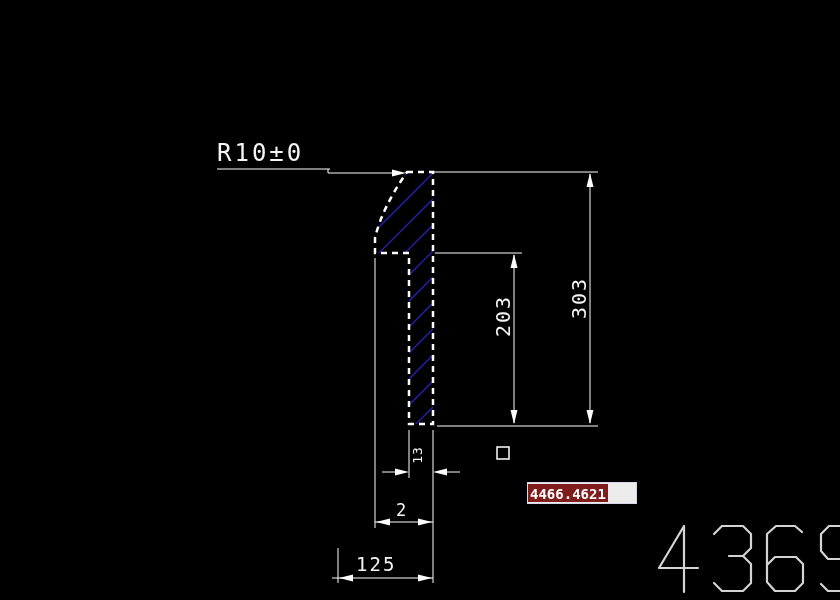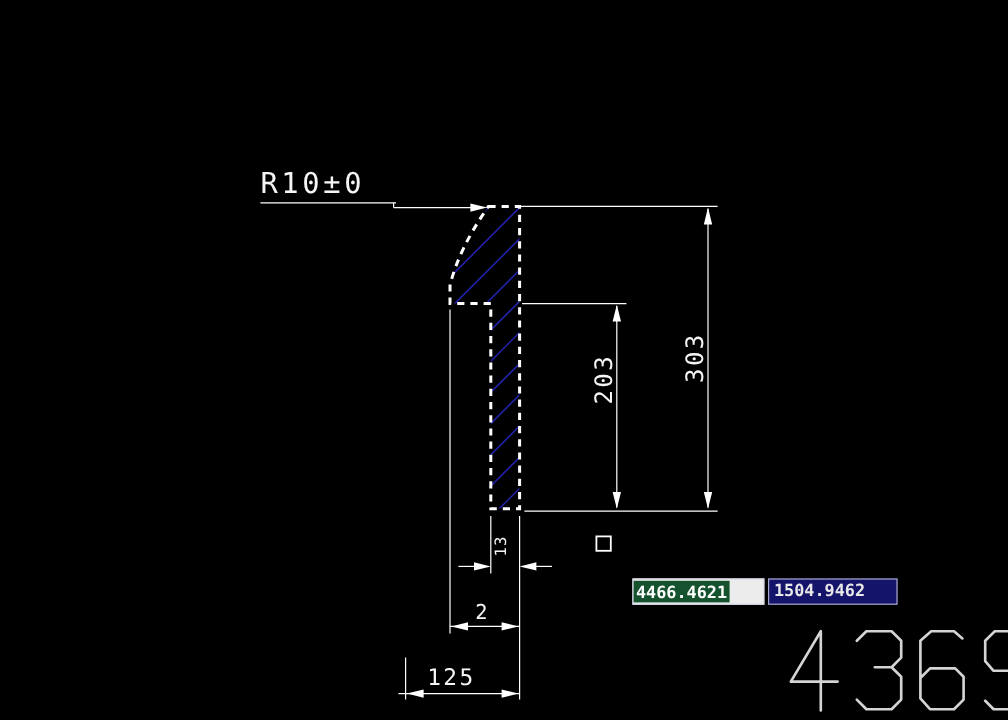--- a/index.html
+++ b/index.html
@@ -12,21 +12,21 @@
   .arrow{fill:#ffffff;stroke:none;}
   .dimtext{fill:#ffffff;font-family:"DejaVu Sans Mono",monospace;opacity:.96;}
   .t20{font-size:20px;letter-spacing:2px;}
   .t13{font-size:13px;letter-spacing:1px;}
   .t17{font-size:17px;}
   .t19{font-size:19px;letter-spacing:2px;}
   .t24{font-size:24px;letter-spacing:3px;}
   .coordbox{position:absolute;top:482px;height:20px;display:flex;align-items:center;
             font-size:14px;font-weight:bold;line-height:20px;white-space:nowrap;}
   #xbox{left:507px;width:108px;background:#ececec;border:1px solid #d8d8e8;}
-  #xbox .sel{background:#14532d;color:#ffffff;padding:0 2px;height:18px;display:inline-block;}
+  #xbox .sel{background:#7f1d1d;color:#ffffff;padding:0 2px;height:18px;display:inline-block;}
   #ybox{left:620px;width:102px;background:#14146a;border:1px solid #a8a8c8;
         color:#e8e8e8;padding-left:4px;}
   #watermark{position:absolute;left:634px;top:520px;}
   .wm-digit{fill:none;stroke-width:2.2;stroke-linecap:round;stroke-linejoin:round;}
 </style>
 </head>
 <body>
 
 <div id="stage">
 
@@ -104,23 +104,20 @@
       <polygon class="arrow" points="412,578 398,574.5 398,581.5"></polygon>
       <text class="dimtext t19" x="336" y="571">125</text>
     </g>
 
     <rect x="477" y="447" width="12" height="12" fill="none" stroke="#ffffff" stroke-width="1.5"></rect>
   </svg>
 
   <div id="xbox" class="coordbox">
     <span class="sel">4466.4621</span>
   </div>
-  <div id="ybox" class="coordbox">
-    <span>1504.9462</span>
-  </div>
 
   <svg id="watermark" width="210" height="78" viewBox="0 0 210 78">
       <g transform="translate(0,0)">
         <path d="M30,6 L5,48 L44,48 M30,6 L30,72" class="wm-digit" stroke="#d4d4d4"></path>
       </g>
       <g transform="translate(53,0)">
         <path d="M7,14 L15,6 L36,6 L44,14 L44,28 L36,36 L22,36 M36,36 L44,44 L44,63 L36,71 L15,71 L7,63" class="wm-digit" stroke="#d4d4d4"></path>
       </g>
       <g transform="translate(106,0)">
         <path d="M42,12 L35,6 L16,6 L7,14 L7,62 L15,71 L35,71 L43,63 L43,44 L36,37 L15,37 L7,45" class="wm-digit" stroke="#d4d4d4"></path>

